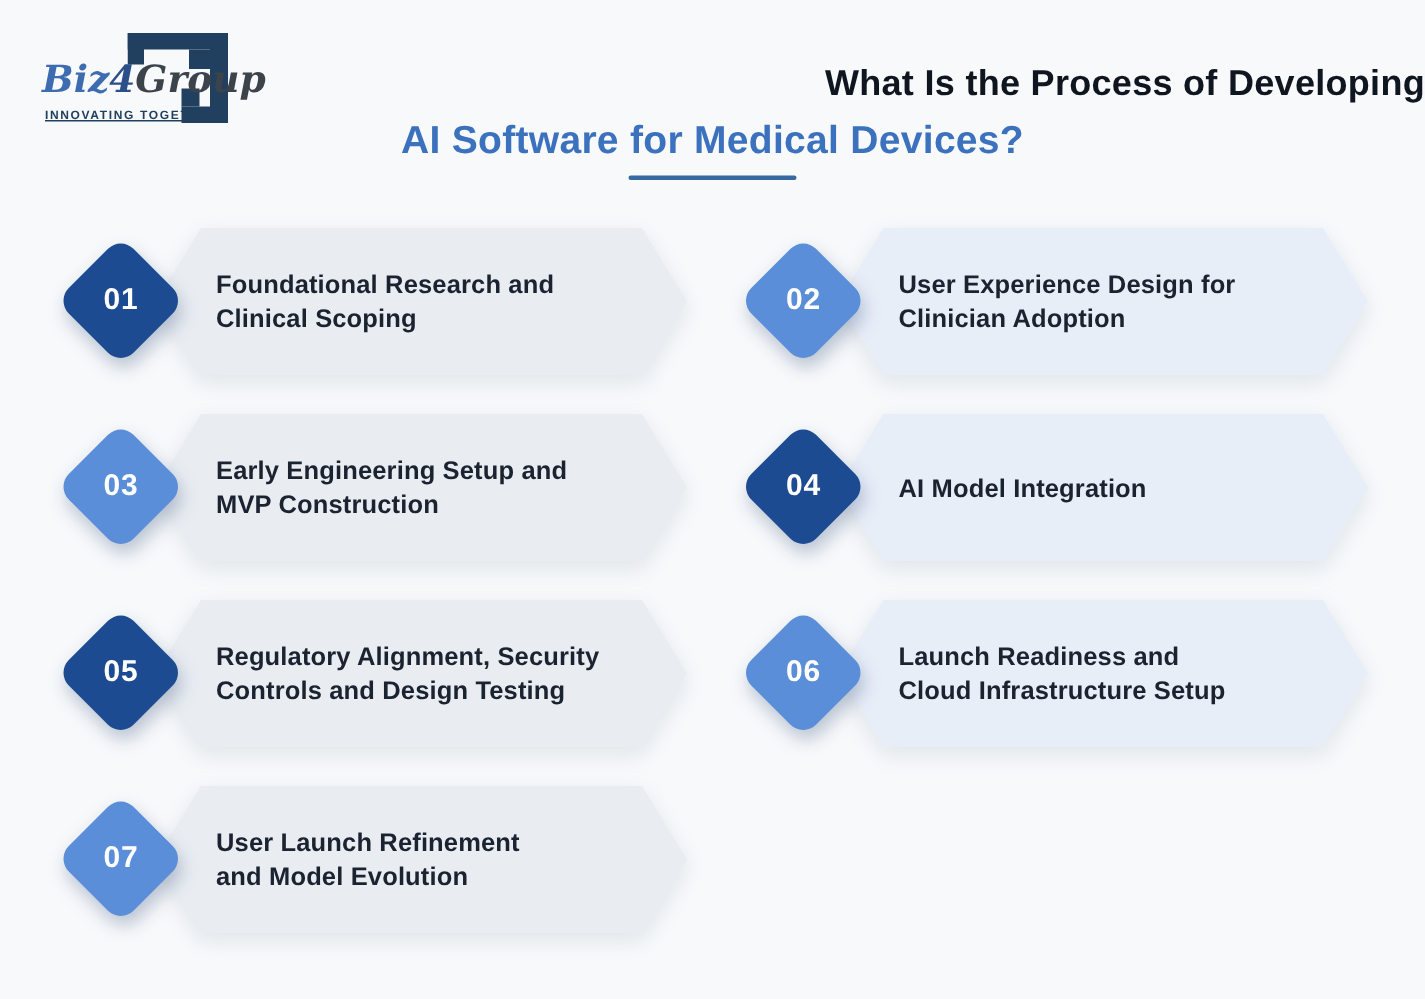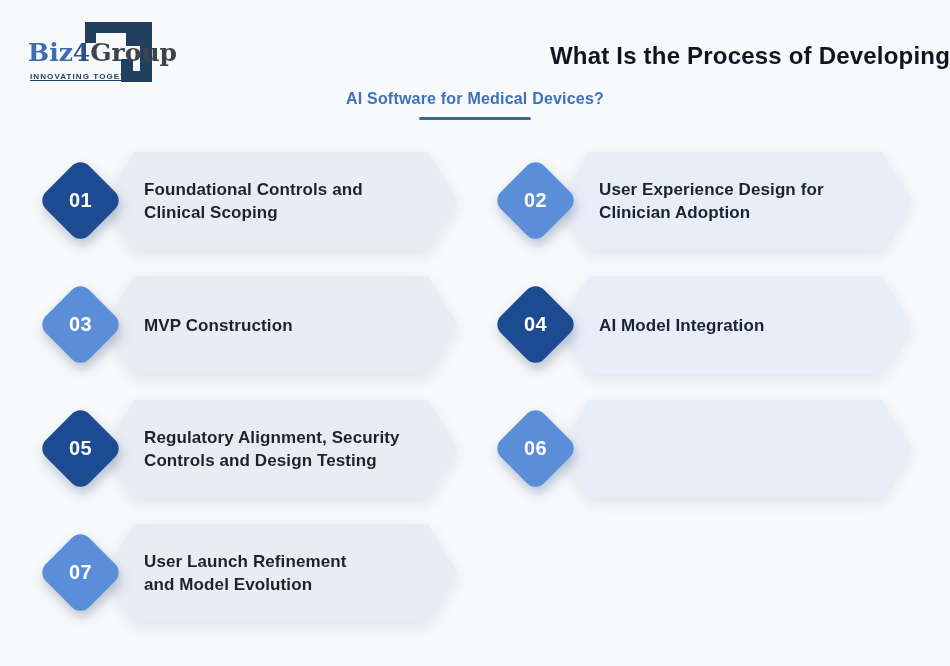--- a/index.html
+++ b/index.html
@@ -10,40 +10,40 @@
     font-family:"Liberation Sans","DejaVu Sans",sans-serif;
     overflow:hidden;
   }
 
   
   .logo{position:absolute;left:0;top:0;width:200px;height:100px;}
   .logo-mark{position:absolute;left:85px;top:22px;width:67px;height:60px;z-index:0;}
   .logo-text{
     position:absolute;left:28px;top:38px;z-index:1;
     font-family:"DejaVu Serif","Liberation Serif",serif;
-    font-size:25px;font-weight:bold;white-space:nowrap;
+    font-style:italic;font-size:25px;font-weight:bold;white-space:nowrap;
   }
   .logo-text .biz{color:var(--logo-blue,#3e6cb0);}
   .logo-text .four{color:var(--logo-mid,#2b4f88);}
   .logo-text .group{color:var(--logo-gray,#3d434b);}
   .logo-tagline{
     position:absolute;left:30px;top:72px;z-index:1;
     font-size:8px;font-weight:bold;letter-spacing:1.1px;
     color:var(--logo-navy,#21405f);white-space:nowrap;text-decoration:underline;
   }
 
   
   .title-l1{
     position:absolute;left:0;top:42px;width:100%;text-align:right;
     font-size:24px;font-weight:600;letter-spacing:.2px;
     color:var(--title-color,#10161f);
   }
   .title-l2{
-    position:absolute;left:0;top:90px;width:100%;text-align:center;
-    font-size:16px;font-weight:700;letter-spacing:.2px;
+    position:absolute;left:0;top:78px;width:100%;text-align:center;
+    font-size:26px;font-weight:700;letter-spacing:.2px;
     color:var(--title-accent,#3b71bd);
   }
   .title-underline{
     position:absolute;left:419px;top:117px;width:112px;height:3px;
     border-radius:2px;background:var(--underline,#38699f);
   }
 
   
   .step{position:absolute;height:98px;}
   .col-left{left:38px;width:420px;}
@@ -106,21 +106,21 @@
 
   <div class="title-l1">What Is the Process of Developing</div>
   <div class="title-l2">AI Software for Medical Devices?</div>
   <div class="title-underline"></div>
 
   <div class="step col-left row1">
     <div class="banner-wrap">
         <div class="banner"></div>
       </div>
     <div class="label">
-      <div>Foundational Controls and</div>
+      <div>Foundational Research and</div>
       <div>Clinical Scoping</div>
     </div>
     <div class="dwrap">
       <div class="diamond" data-variant="dark">
         <span class="num">01</span>
       </div>
     </div>
   </div>
 
   <div class="step col-right row1">
@@ -136,20 +136,21 @@
         <span class="num">02</span>
       </div>
     </div>
   </div>
 
   <div class="step col-left row2">
     <div class="banner-wrap">
         <div class="banner"></div>
       </div>
     <div class="label">
+      <div>Early Engineering Setup and</div>
       <div>MVP Construction</div>
     </div>
     <div class="dwrap">
       <div class="diamond" data-variant="light">
         <span class="num">03</span>
       </div>
     </div>
   </div>
 
   <div class="step col-right row2">
@@ -179,20 +180,22 @@
         <span class="num">05</span>
       </div>
     </div>
   </div>
 
   <div class="step col-right row3">
     <div class="banner-wrap">
         <div class="banner"></div>
       </div>
     <div class="label">
+      <div>Launch Readiness and</div>
+      <div>Cloud Infrastructure Setup</div>
     </div>
     <div class="dwrap">
       <div class="diamond" data-variant="light">
         <span class="num">06</span>
       </div>
     </div>
   </div>
 
   <div class="step col-left row4">
     <div class="banner-wrap">

